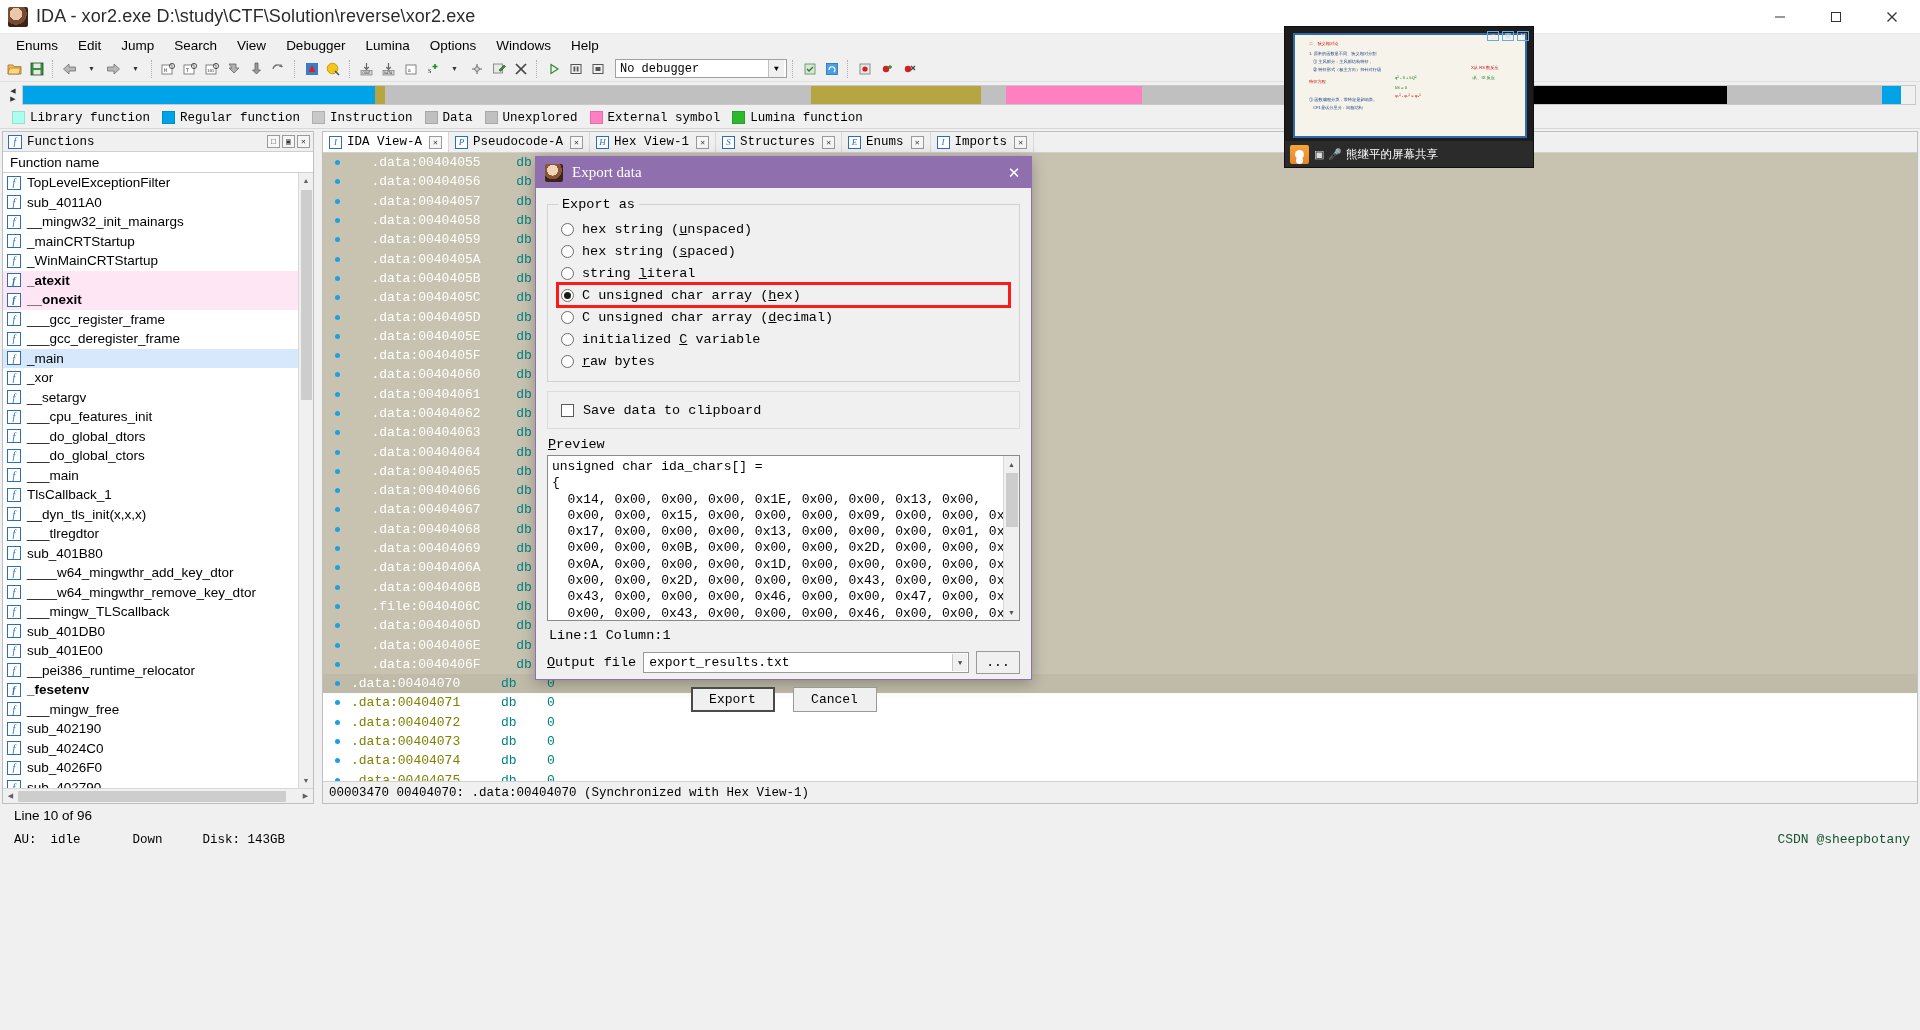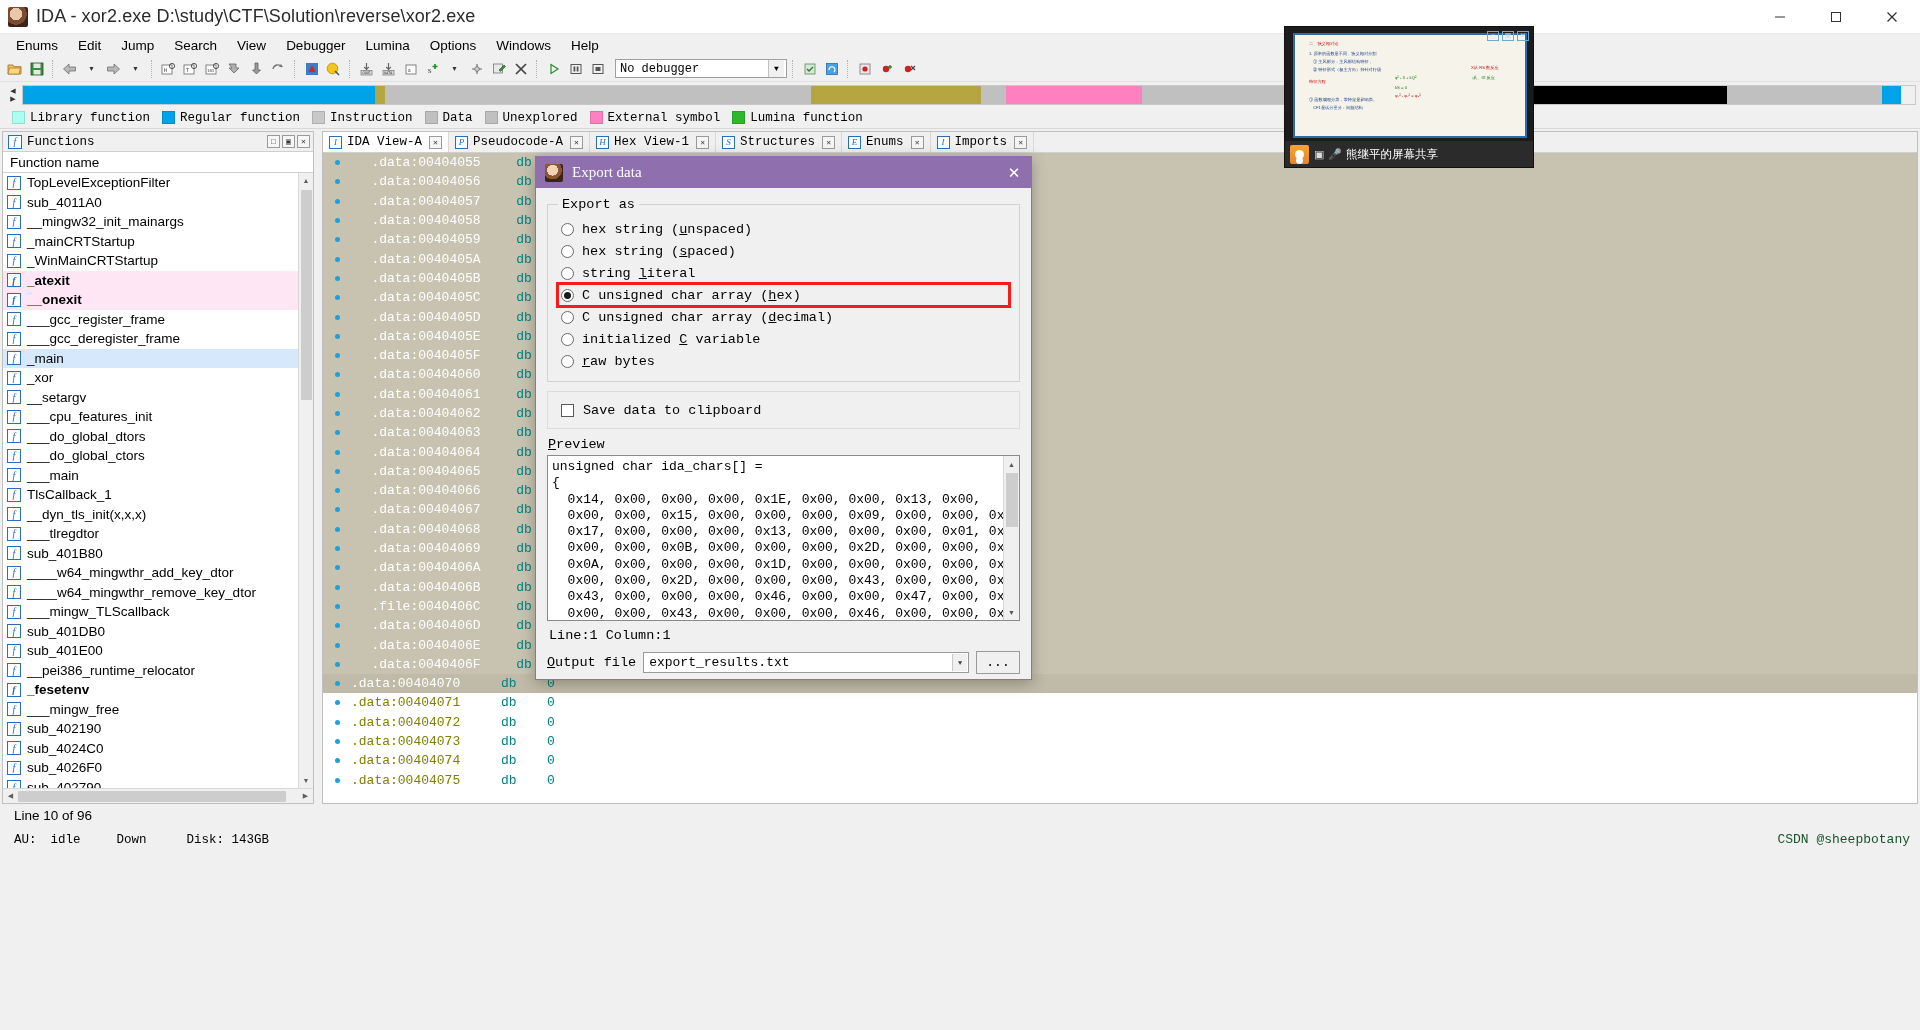--- a/index.html
+++ b/index.html
@@ -1129,26 +1129,27 @@
           <div class="dis-row">
             <span class="dis-dot">
               <i></i>
             </span>
             <span class="dis-addr">.data:00404075</span>
             <span class="dis-mn">db</span>
             <span class="dis-op">0</span>
           </div>
         </div>
     </div>
+    <div class="dis-status">00003470 00404070: .data:00404070 (Synchronized with Hex View-1)</div>
   </div>
 
   <div class="botbar">
     <span class="bb-cell">AU:</span>
     <span class="bb-cell">idle</span>
-    <span class="bb-cell" style="margin-left:36px">Down</span>
+    <span class="bb-cell" style="margin-left:52px">Down</span>
     <span class="bb-cell" style="margin-left:40px">Disk: 143GB</span>
   </div>
   <div class="watermark">CSDN @sheepbotany</div>
 
   <div class="share">
     <div class="share-board" id="share-board">
         <div class="sb-text sb-red" style="left: 14px; top: 6px;">二、狭义相对论</div>
         <div class="sb-text " style="left: 14px; top: 16px;">1. 原来的函数是不同、狭义相对分割</div>
         <div class="sb-text " style="left: 18px; top: 24px;">① 主风部分：主风部结构特征，</div>
         <div class="sb-text " style="left: 18px; top: 32px;">② 特征形式（极主方向）扫针对行级</div>
@@ -1251,16 +1252,20 @@
 
       <div class="outrow">
         <span class="out-lbl"><span class="ul">O</span><span>utput file</span></span>
         <div class="out-input">
           <span>export_results.txt</span>
           <span class="cbarr">▼</span>
         </div>
         <div class="out-dots">...</div>
       </div>
 
+      <div class="dlg-buttons">
+        <div class="dlg-btn default">Export</div>
+        <div class="dlg-btn">Cancel</div>
+      </div>
     </div>
   </div>
 
 </div>
 
 </body></html>

